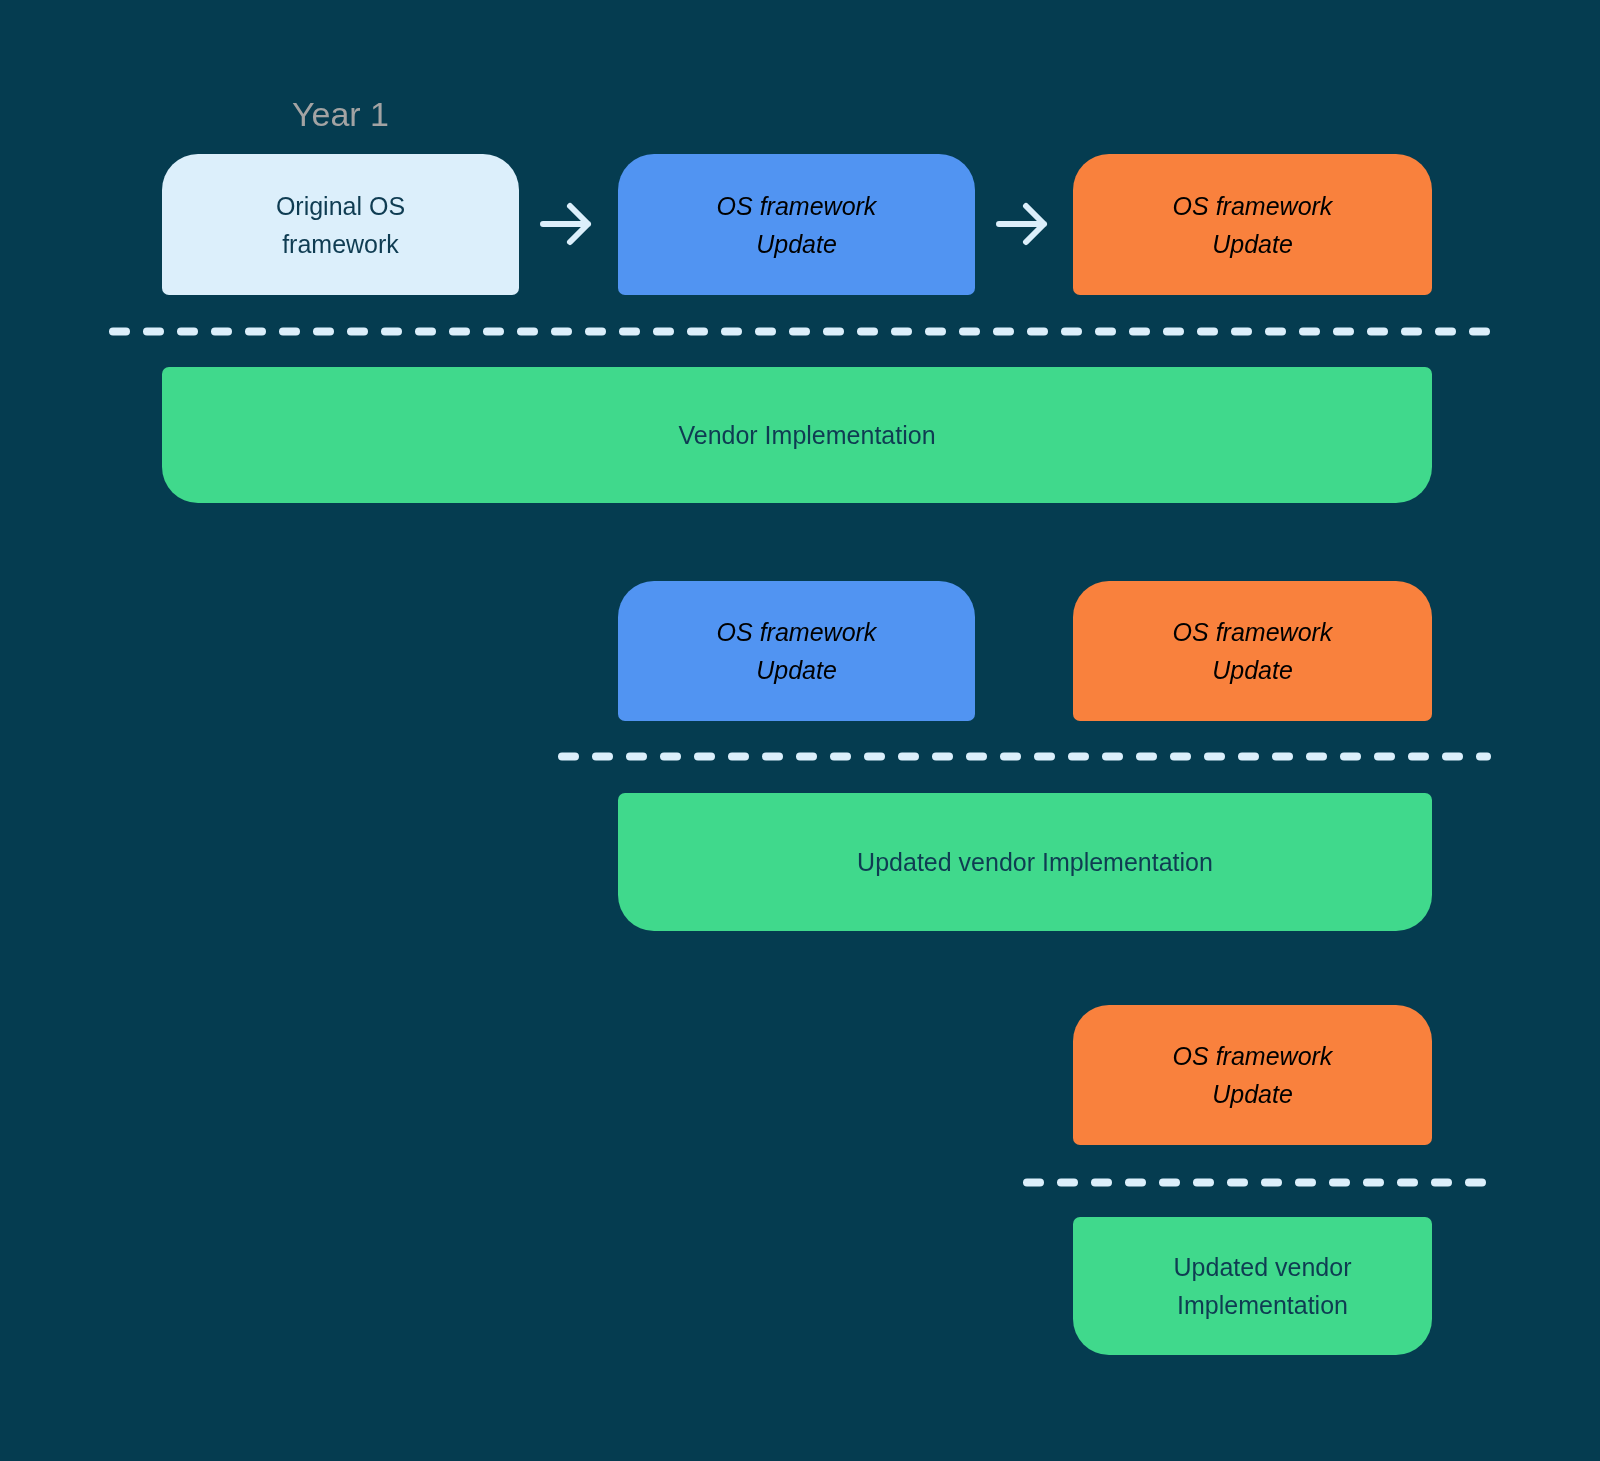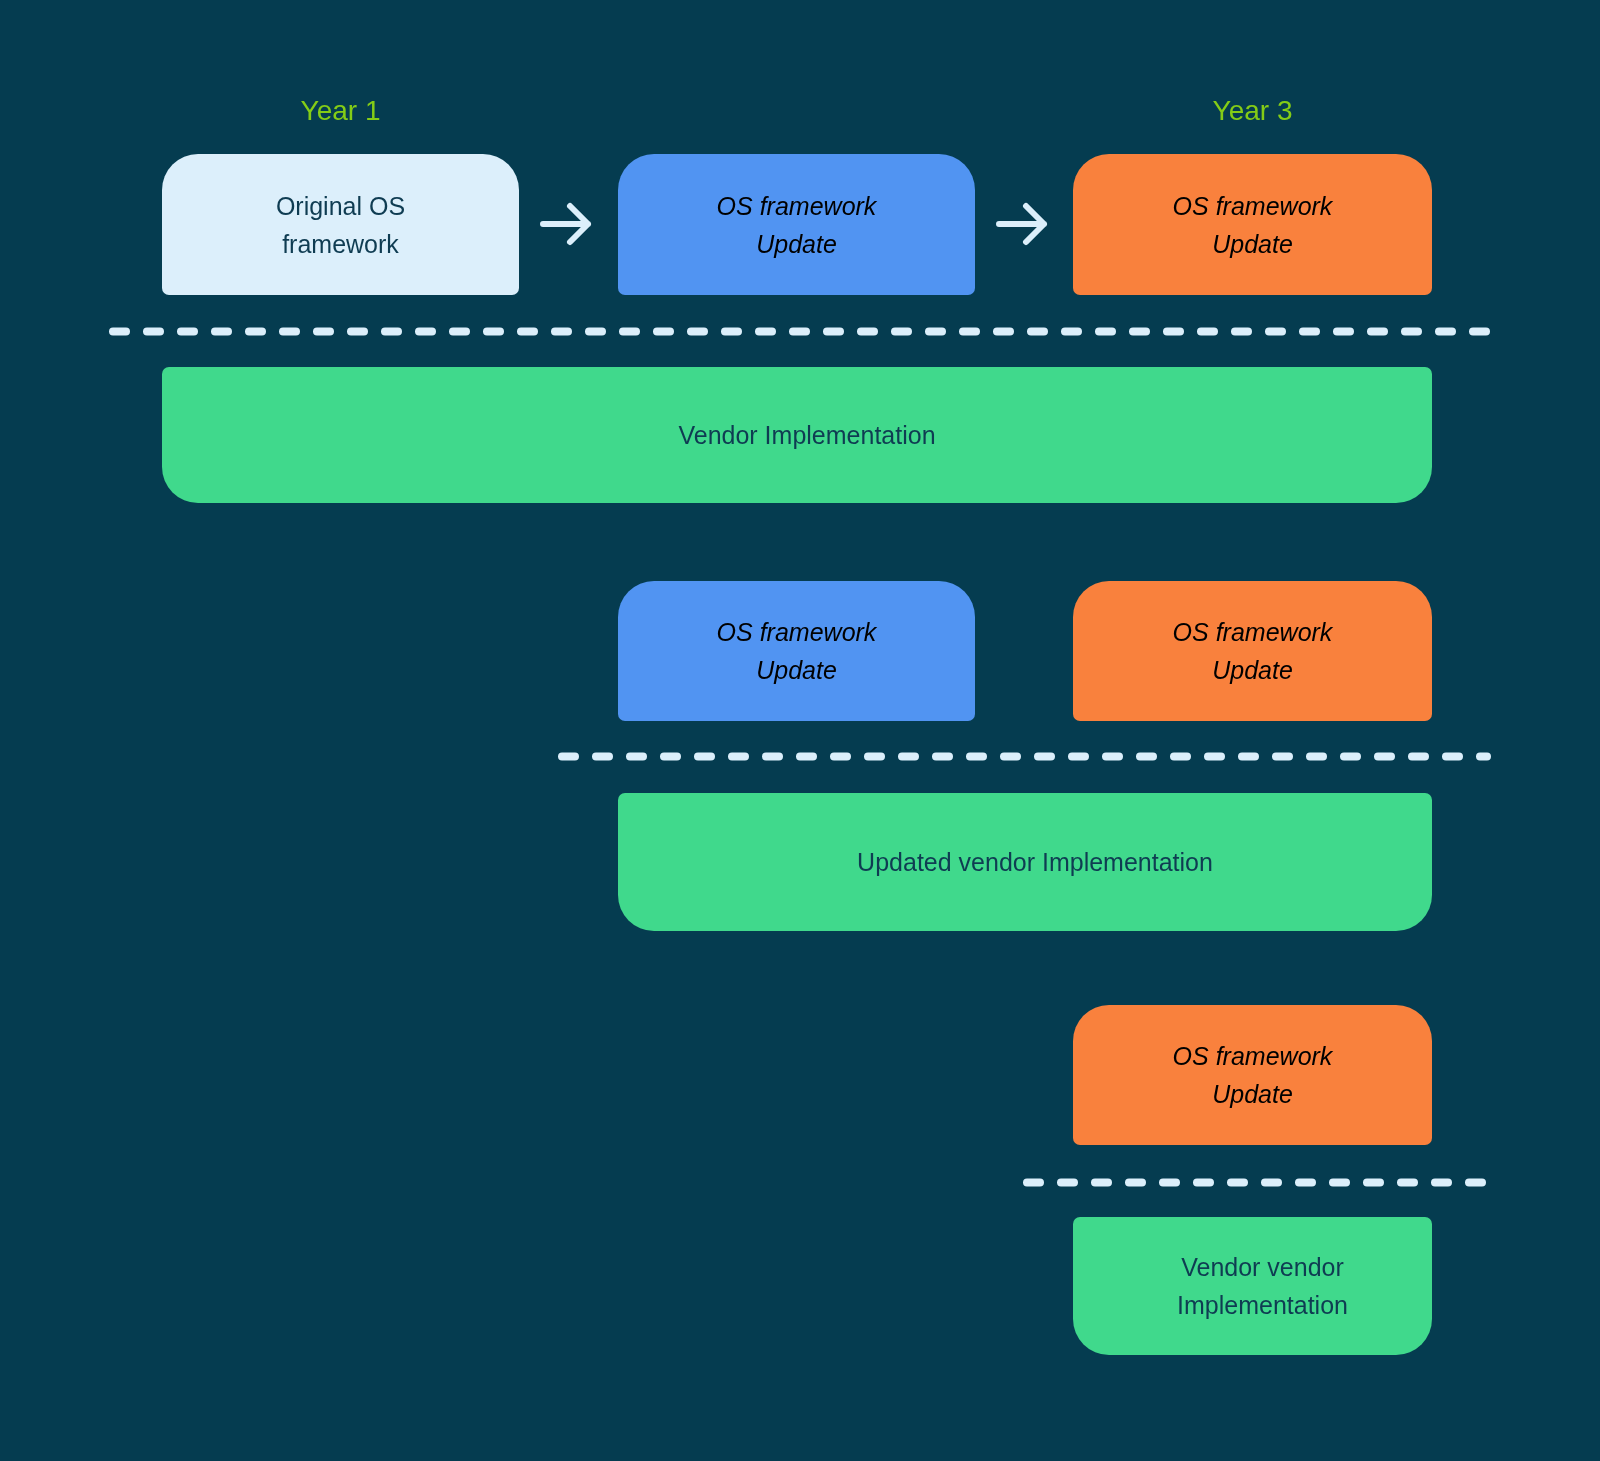--- a/index.html
+++ b/index.html
@@ -9,22 +9,22 @@
     width: 1600px;
     height: 1461px;
     background: #053C50;
     font-family: "Liberation Sans", sans-serif;
     overflow: hidden;
   }
   .year-label {
     position: absolute;
     top: 95px;
     text-align: center;
-    font-size: 28px;
-    color: #84cc16;
+    font-size: 34px;
+    color: #a3a3a3;
   }
   .box {
     position: absolute;
     display: flex;
     align-items: center;
     justify-content: center;
     text-align: center;
   }
   .os-box   { border-radius: 36px 36px 7px 7px; }
   .impl-box { border-radius: 7px 7px 36px 36px; padding-left: 20px; }
@@ -36,21 +36,20 @@
   .light-text { color: #000000; font-style: italic; }
   .dark-text  { color: #0F3C52; }
   .arrow, .dash-line { position: absolute; display: block; }
 </style>
 </head>
 <body>
 
 <div class="canvas" style="background: rgb(5, 60, 80);">
 
   <div class="year-label" style="left:162px; width:357px;">Year 1</div>
-  <div class="year-label" style="left:1073px; width:359px;">Year 3</div>
 
   <div class="box os-box" style="left: 162px; top: 154px; width: 357px; height: 141px; background: rgb(220, 239, 251);">
     <span class="box-label dark-text">Original OS
 framework</span>
   </div>
 
   <svg class="arrow" style="left:540px; top:200px;" width="56" height="48" viewBox="0 0 56 48">
     <path d="M3 24 H48 M30 6 L48 24 L30 42" fill="none" stroke-width="6" stroke-linecap="round" stroke-linejoin="round" stroke="#DCEFFB"></path>
   </svg>
 
@@ -97,17 +96,17 @@
   <div class="box os-box" style="left: 1073px; top: 1005px; width: 359px; height: 140px; background: rgb(249, 129, 61);">
     <span class="box-label light-text">OS framework
 Update</span>
   </div>
 
   <svg class="dash-line" style="left:1022px; top:1178px;" width="470" height="9">
     <line x1="5" y1="4.5" x2="465" y2="4.5" stroke-width="8" stroke-linecap="round" stroke-dasharray="13 21" stroke="#DCEFFB"></line>
   </svg>
 
   <div class="box impl-box" style="left: 1073px; top: 1217px; width: 359px; height: 138px; background: rgb(64, 217, 140);">
-    <span class="box-label dark-text">Vendor vendor
+    <span class="box-label dark-text">Updated vendor
 Implementation</span>
   </div>
 
 </div>
 
 </body></html>

